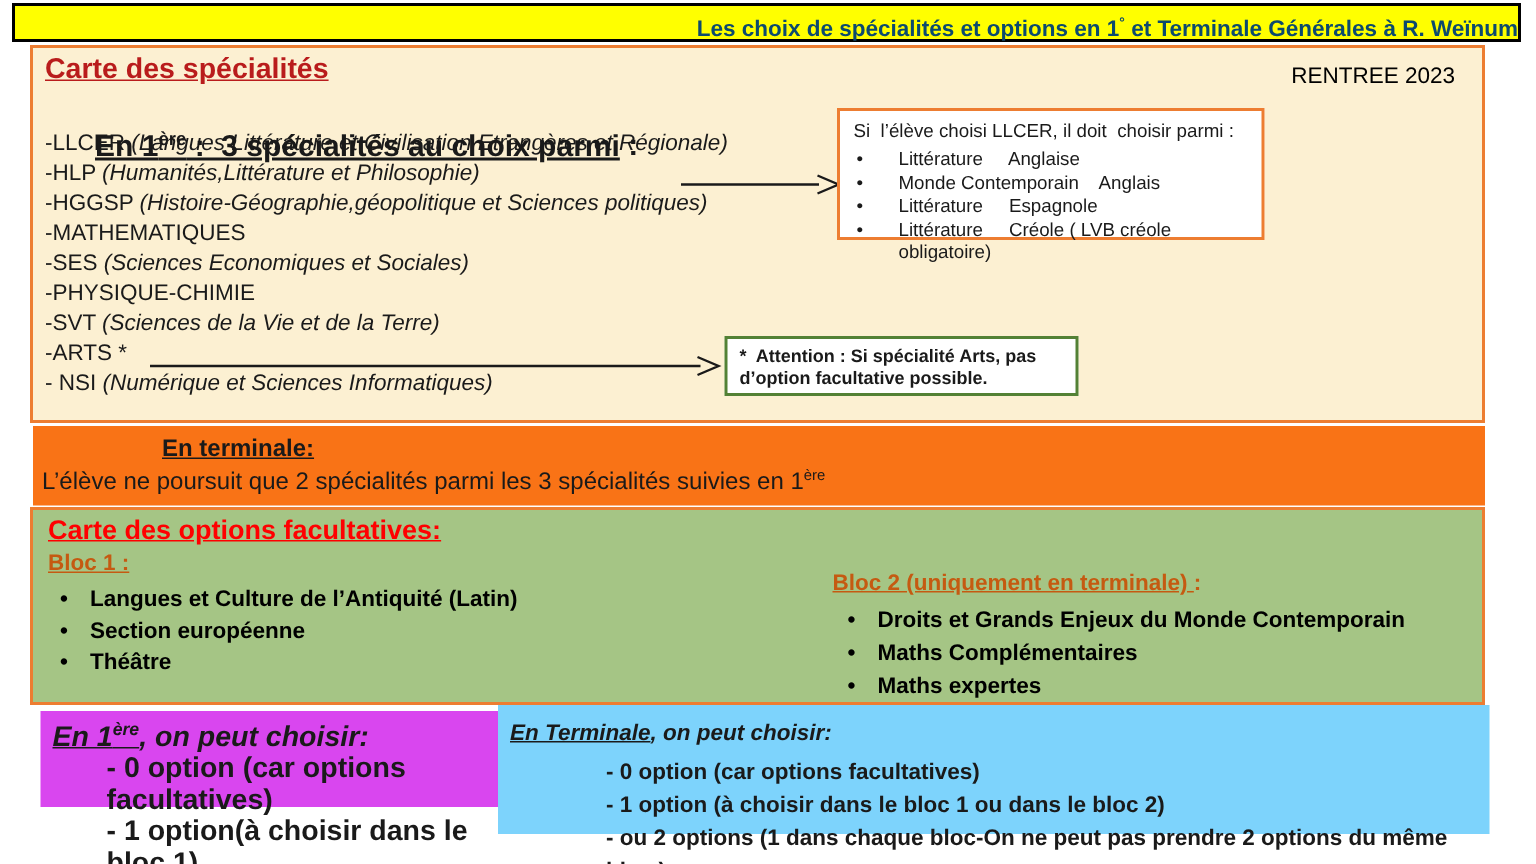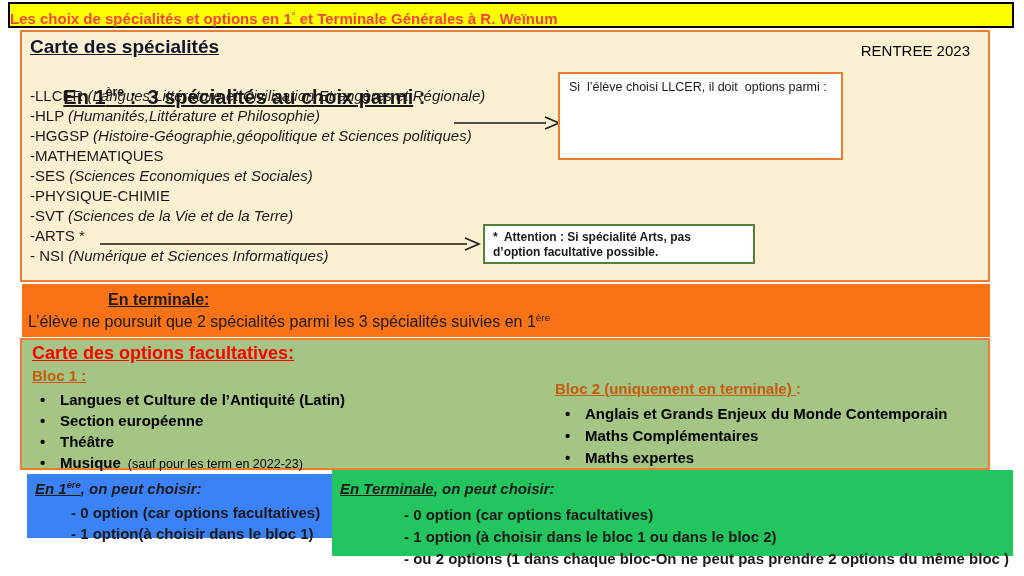--- a/index.html
+++ b/index.html
@@ -9,51 +9,51 @@
   }
   .abs{position:absolute;}
   .pre{white-space:pre-wrap;}
   .u{text-decoration:underline;}
   sup{font-size:62%;}
 
   
   .title-bar{
     left:8px;top:2px;width:1002px;height:22px;
     background:#FFFF00;border:2px solid #000000;
-    text-align:left;line-height:23px;
-    font-size:15px;font-weight:bold;color:#ef4444;
+    text-align:right;line-height:23px;
+    font-size:15px;font-weight:bold;color:#0c4a6e;
   }
 
   
   .spec-panel{
     left:20px;top:30px;width:966px;height:248px;
     background:#FCF0D2;border:2px solid #ED7D31;
   }
-  .spec-heading{left:8px;top:4px;font-size:19px;font-weight:bold;color:#0f172a;text-decoration:underline;}
+  .spec-heading{left:8px;top:4px;font-size:19px;font-weight:bold;color:#b91c1c;text-decoration:underline;}
   .rentree{right:18px;top:10px;font-size:15px;font-weight:normal;color:#000000;}
   .spec-sub{left:8px;top:30px;font-size:20px;font-weight:bold;}
   .spec-list{left:8px;top:54px;font-size:15px;line-height:20px;}
   .spec-list .detail{font-style:italic;}
 
   
   .llcer-box{
     left:558px;top:72px;width:281px;height:84px;
     background:#FFFFFF;border:2px solid #ED7D31;
     font-size:12.5px;line-height:15.5px;
   }
   .llcer-intro{left:9px;top:6px;}
   .llcer-list{left:9px;top:25px;right:4px;}
   .llcer-list .bullet{position:relative;padding-left:30px;}
   .llcer-list .bullet::before{content:"\2022";position:absolute;left:2px;}
 
   
   .arts-box{
     left:483px;top:224px;width:232px;height:36px;
     background:#FFFFFF;border:2px solid #538135;
-    font-size:12px;font-weight:bold;line-height:15px;padding-left:36px;
+    font-size:12px;font-weight:bold;line-height:15px;
   }
   .arts-text{left:8px;top:4px;right:4px;}
 
   
   .term-band{left:22px;top:284px;width:968px;height:53px;background:#f97316;font-size:16px;}
   .term-heading{left:86px;top:7px;font-weight:bold;text-decoration:underline;}
   .term-line{left:6px;top:28px;}
 
   
   .opt-panel{left:20px;top:338px;width:966px;height:128px;background:#A5C585;border:2px solid #ED7D31;}
@@ -62,22 +62,22 @@
   .bloc1-heading{left:10px;top:27px;}
   .bloc2-heading{left:533px;top:40px;}
   .bloc-list{font-size:15px;font-weight:bold;color:#000;}
   .bloc1-list{left:14px;top:49px;line-height:21px;}
   .bloc2-list{left:539px;top:63px;line-height:22px;}
   .bloc-list .bullet{position:relative;padding-left:24px;}
   .bloc-list .bullet::before{content:"\2022";position:absolute;left:4px;}
   .musique-note{font-weight:normal;font-size:12.5px;}
 
   
-  .prem-box{left:27px;top:474px;width:305px;height:64px;background:#3b82f6;font-size:15px;}
-  .term-box{left:332px;top:470px;width:661px;height:86px;background:#22c55e;font-size:15px;padding-left:20px;}
+  .prem-box{left:27px;top:474px;width:305px;height:64px;background:#d946ef;font-size:19px;}
+  .term-box{left:332px;top:470px;width:661px;height:86px;background:#7dd3fc;font-size:15px;}
   .choice-heading{font-weight:bold;font-style:italic;}
   .prem-heading{left:8px;top:6px;}
   .term-heading2{left:8px;top:10px;}
   .choice-lines{font-weight:bold;}
   .prem-lines{left:44px;top:28px;line-height:21px;}
   .term-lines{left:72px;top:34px;line-height:22px;}
 
   .arrow-svg{pointer-events:none;}
 </style>
 </head>
@@ -107,21 +107,27 @@
       <div><span>- NSI </span><span class="detail">(Numérique et Sciences Informatiques)</span></div>
     </div>
   </div>
 
   <svg class="abs arrow-svg" style="left:450px;top:112px;" width="115" height="22">
     <line x1="4" y1="11" x2="96" y2="11" stroke="#1a1a1a" stroke-width="1.6"></line>
     <path d="M95,5 L109,11 L95,17" fill="none" stroke="#1a1a1a" stroke-width="1.6"></path>
   </svg>
 
   <div class="abs llcer-box">
-    <div class="abs llcer-intro pre">Si  l’élève choisi LLCER, il doit  options parmi :</div>
+    <div class="abs llcer-intro pre">Si  l’élève choisi LLCER, il doit  choisir parmi :</div>
+    <div class="abs llcer-list">
+      <div class="bullet pre">Littérature     Anglaise</div>
+      <div class="bullet pre">Monde Contemporain    Anglais</div>
+      <div class="bullet pre">Littérature     Espagnole</div>
+      <div class="bullet pre">Littérature     Créole ( LVB créole obligatoire)</div>
+    </div>
   </div>
 
   <svg class="abs arrow-svg" style="left:95px;top:233px;" width="392" height="22">
     <line x1="5" y1="11" x2="372" y2="11" stroke="#1a1a1a" stroke-width="1.6"></line>
     <path d="M370,5 L384,11 L370,17" fill="none" stroke="#1a1a1a" stroke-width="1.6"></path>
   </svg>
 
   <div class="abs arts-box">
     <div class="abs arts-text pre">*  Attention : Si spécialité Arts, pas
 d’option facultative possible.</div>
@@ -135,28 +141,27 @@
   </div>
 
   <div class="abs opt-panel">
     <div class="abs opt-heading">Carte des options facultatives:</div>
 
     <div class="abs bloc-heading bloc1-heading u">Bloc 1 :</div>
     <div class="abs bloc-list bloc1-list">
       <div class="bullet">Langues et Culture de l’Antiquité (Latin)</div>
       <div class="bullet">Section européenne</div>
       <div class="bullet">Théâtre</div>
-      <div class="bullet"><span>Musique</span><span class="musique-note pre">  (sauf pour les term en 2022-23)</span></div>
     </div>
 
     <div class="abs bloc-heading bloc2-heading">
       <span class="u">Bloc 2 (uniquement en terminale) </span><span>:</span>
     </div>
     <div class="abs bloc-list bloc2-list">
-      <div class="bullet">Anglais et Grands Enjeux du Monde Contemporain</div>
+      <div class="bullet">Droits et Grands Enjeux du Monde Contemporain</div>
       <div class="bullet">Maths Complémentaires</div>
       <div class="bullet">Maths expertes</div>
     </div>
   </div>
 
   <div class="abs prem-box">
     <div class="abs choice-heading prem-heading">
       <span class="u"><span>En 1</span><sup>ère</sup></span><span>, on peut choisir:</span>
     </div>
     <div class="abs choice-lines prem-lines">

